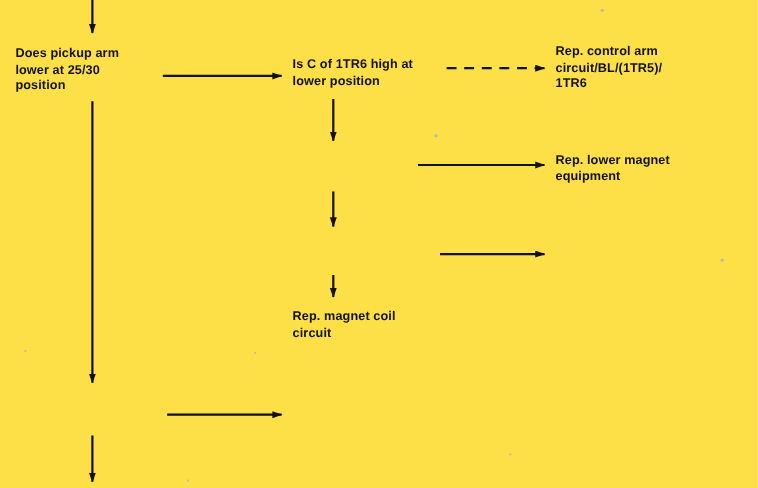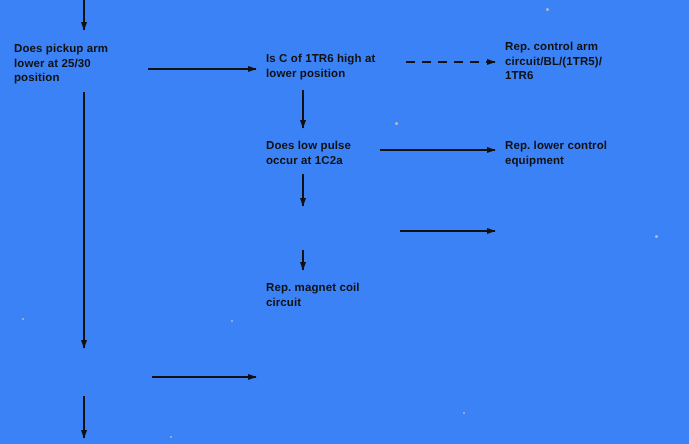--- a/index.html
+++ b/index.html
@@ -4,21 +4,21 @@
 <style>
   html, body {
     margin: 0;
     padding: 0;
     background: #ffffff;
   }
   #canvas {
     position: relative;
     width: 689px;
     height: 444px;
-    background: #3b82f6;
+    background: #fde047;
     font-family: "Liberation Sans", sans-serif;
     overflow: hidden;
   }
   .node {
     position: absolute;
     color: #111111;
     font-size: 11.5px;
     line-height: 14.5px;
     letter-spacing: 0.1px;
     white-space: pre-line;
@@ -100,23 +100,21 @@
   </svg>
 
   <div class="node" style="left:14px; top:42px; width:140px;">Does pickup arm
 lower at 25/30
 position</div>
   <div class="node" style="left:266px; top:52px; width:145px;">Is C of 1TR6 high at
 lower position</div>
   <div class="node" style="left:505px; top:40px; width:165px;">Rep. control arm
 circuit/BL/(1TR5)/
 1TR6</div>
-  <div class="node" style="left:266px; top:139px; width:140px;">Does low pulse
-occur at 1C2a</div>
-  <div class="node" style="left:505px; top:139px; width:165px;">Rep. lower control
+  <div class="node" style="left:505px; top:139px; width:165px;">Rep. lower magnet
 equipment</div>
   <div class="node" style="left:266px; top:281px; width:150px;">Rep. magnet coil
 circuit</div>
 
   <div class="speck" style="left:546px; top:8px; width:3px; height:3px;"></div>
   <div class="speck" style="left:395px; top:122px; width:3px; height:3px;"></div>
   <div class="speck" style="left:655px; top:235px; width:3px; height:3px;"></div>
   <div class="speck" style="left:231px; top:320px; width:2px; height:2px;"></div>
   <div class="speck" style="left:22px; top:318px; width:2px; height:2px;"></div>
   <div class="speck" style="left:170px; top:436px; width:2px; height:2px;"></div>

